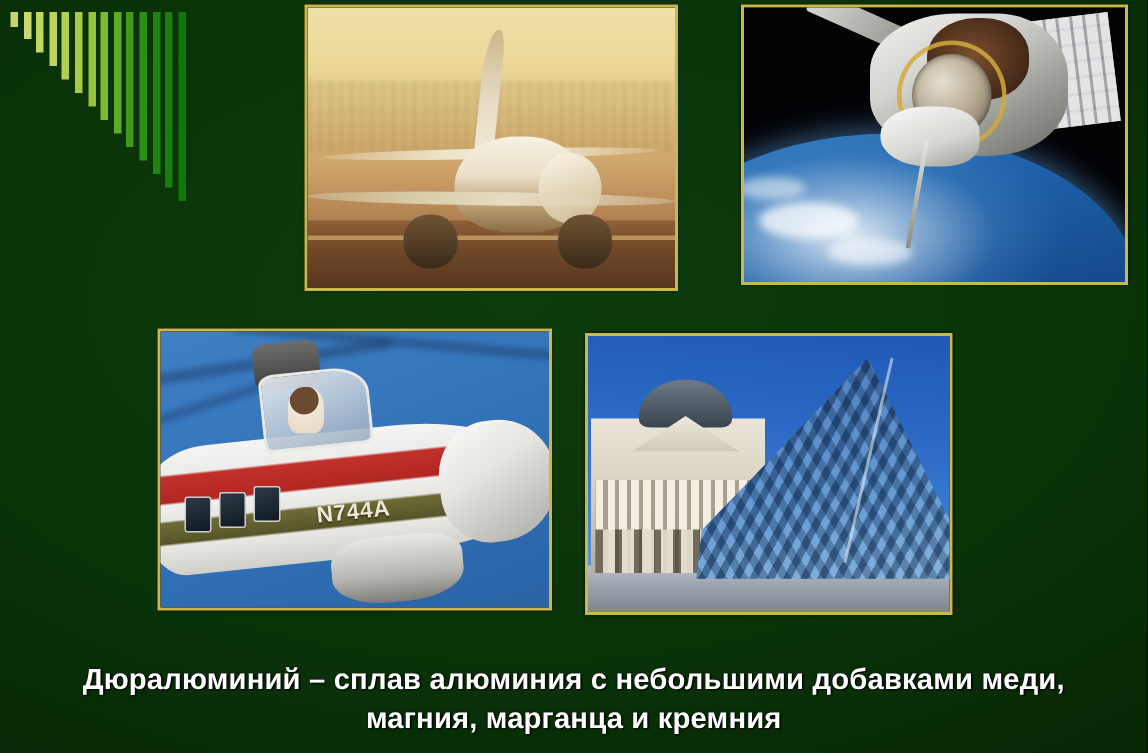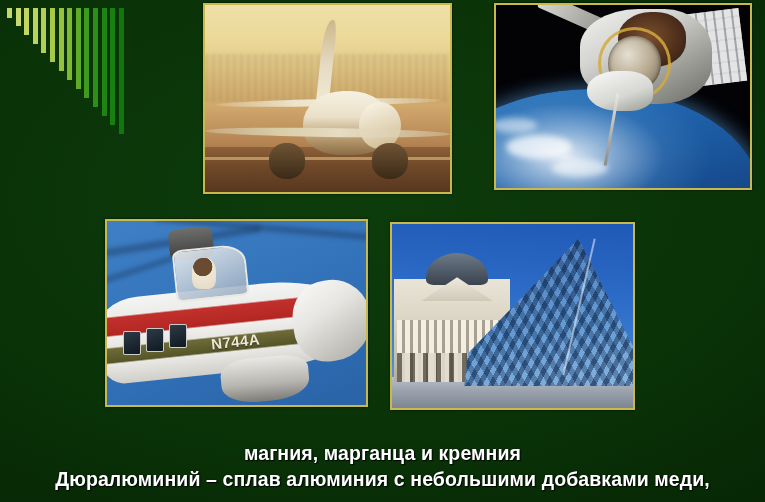--- a/index.html
+++ b/index.html
@@ -437,17 +437,17 @@
       <div class="palace-dome"></div>
       <div class="palace-pediment"></div>
       <div class="palace-cols"></div>
       <div class="palace-arches"></div>
       <div class="pyramid"></div>
       <div class="pyr-edge"></div>
     </div>
   </div>
 
   <div id="caption">
+    <span class="cap-line">Дюралюминий – сплав алюминия с небольшими добавками меди,</span>
     <span class="cap-line">магния, марганца и кремния</span>
-    <span class="cap-line">Дюралюминий – сплав алюминия с небольшими добавками меди,</span>
   </div>
 
 </div>
 
 </body></html>

